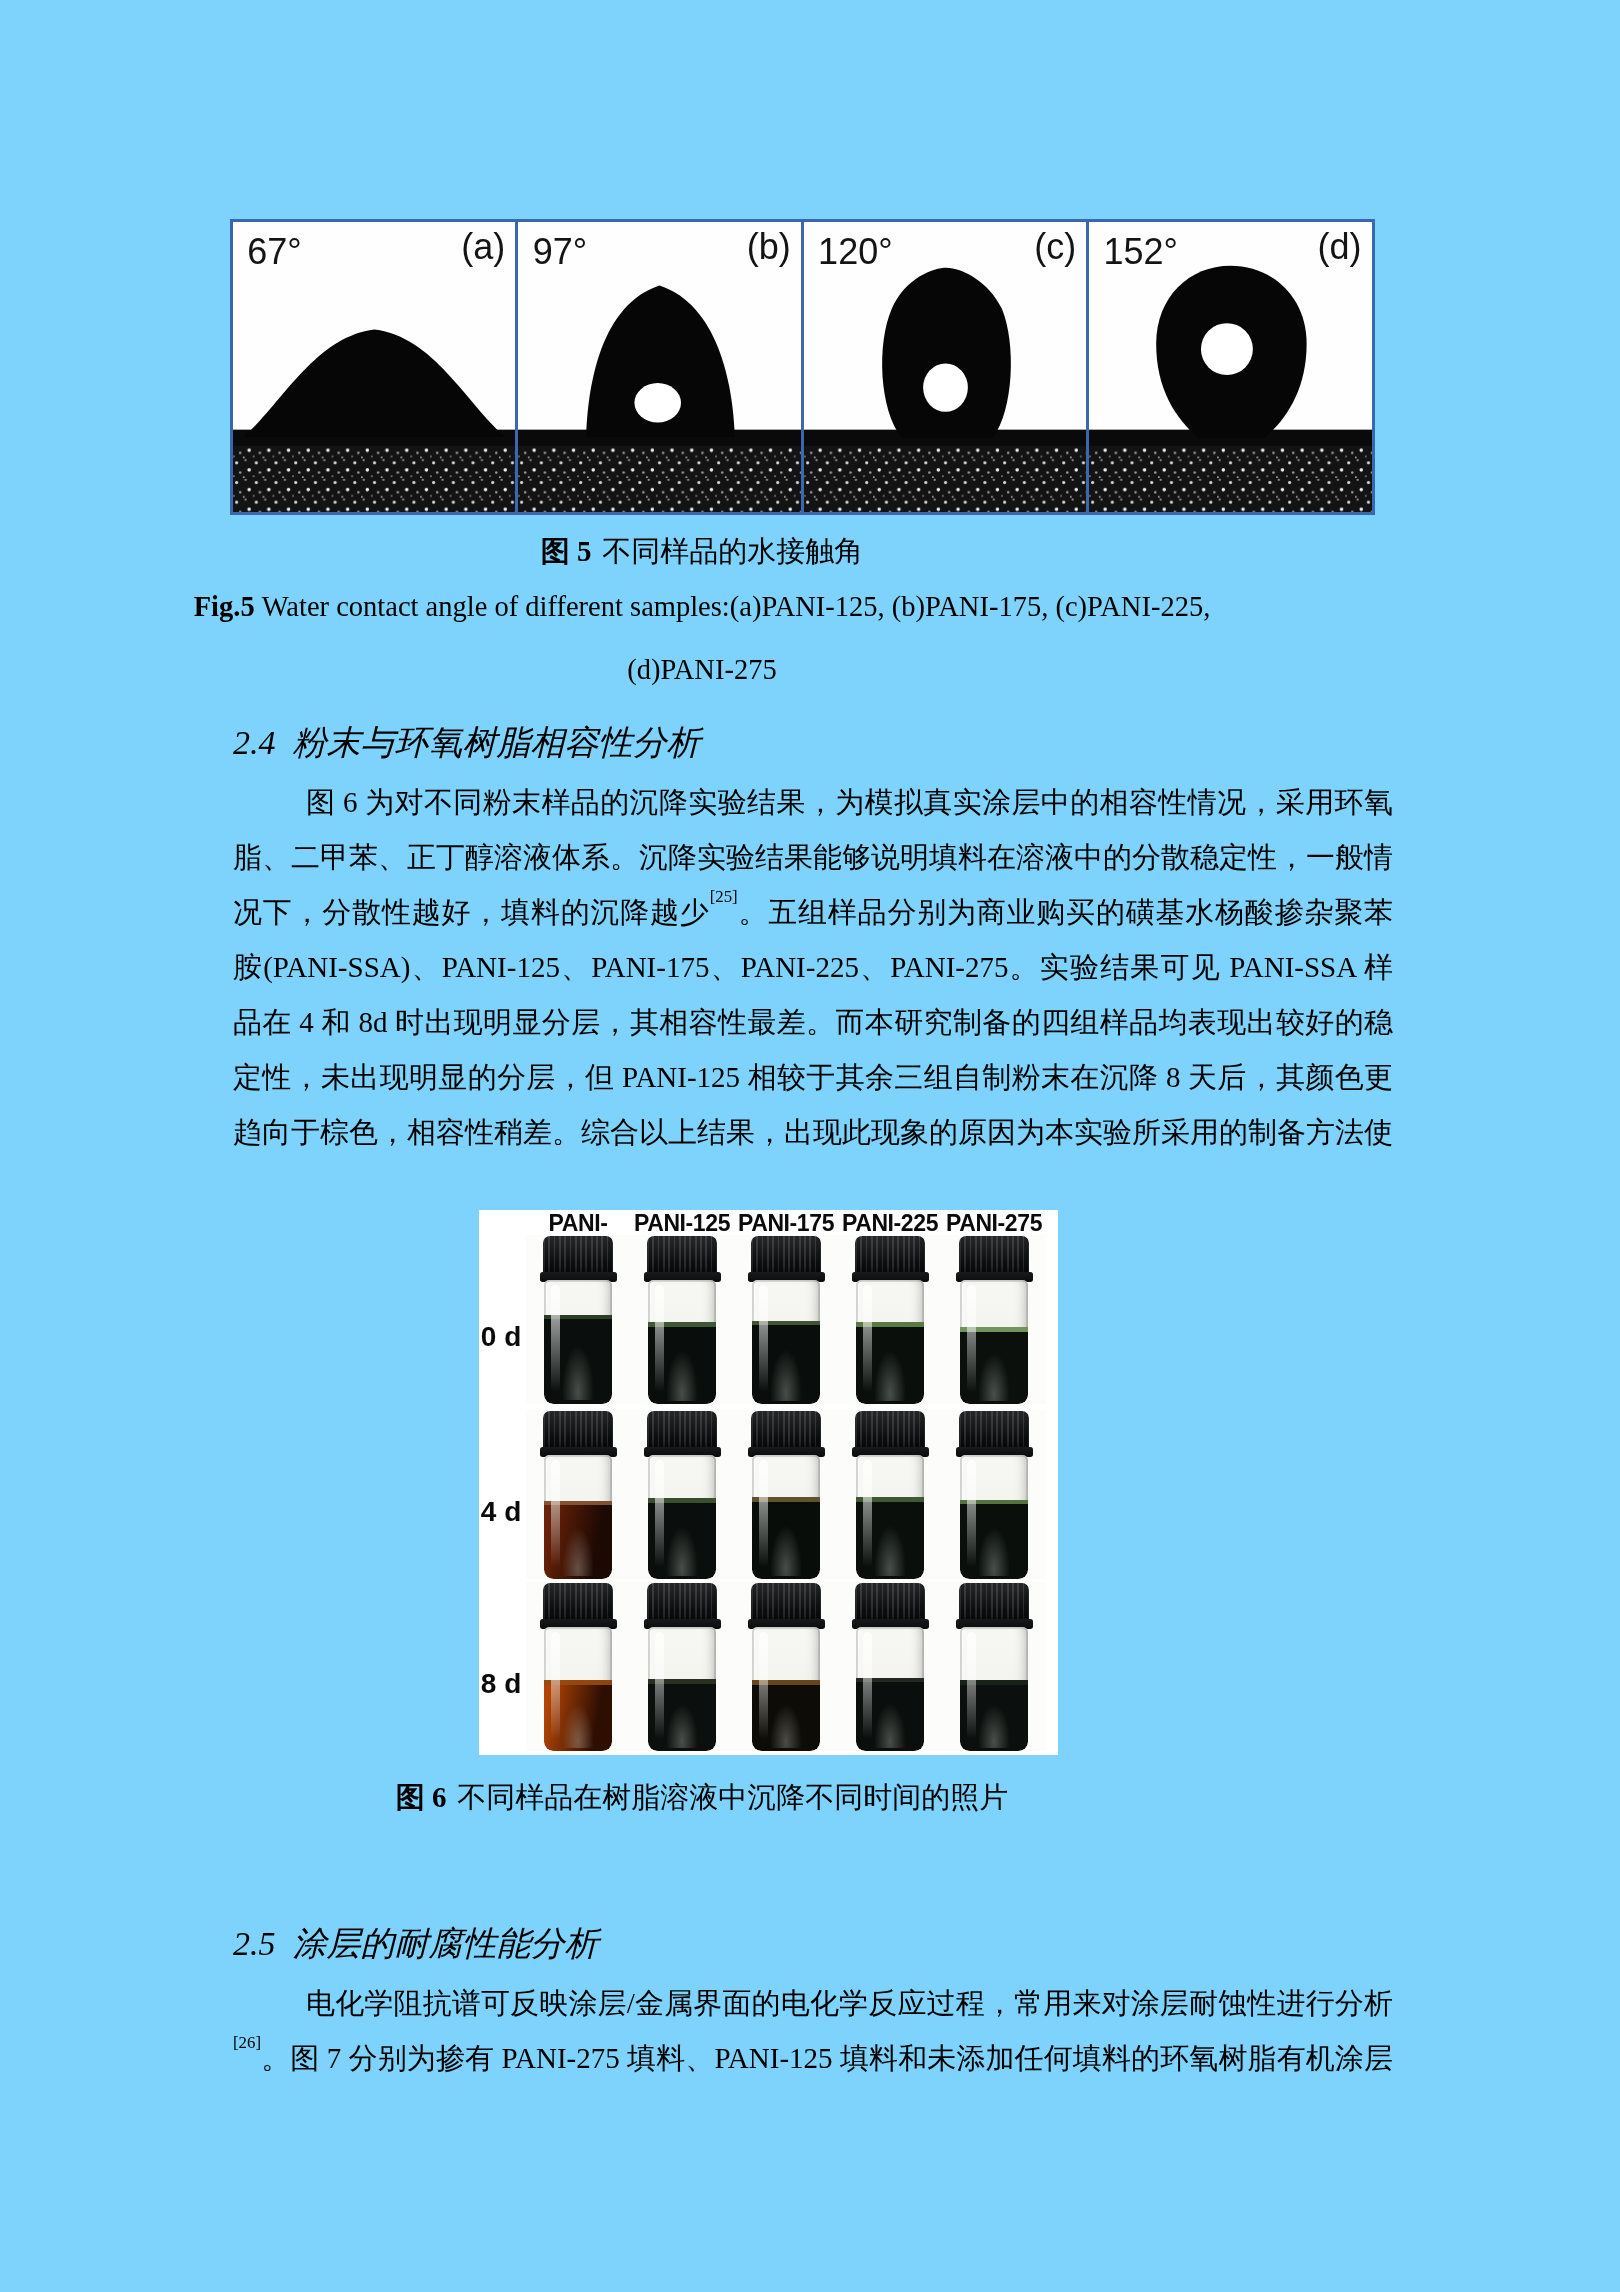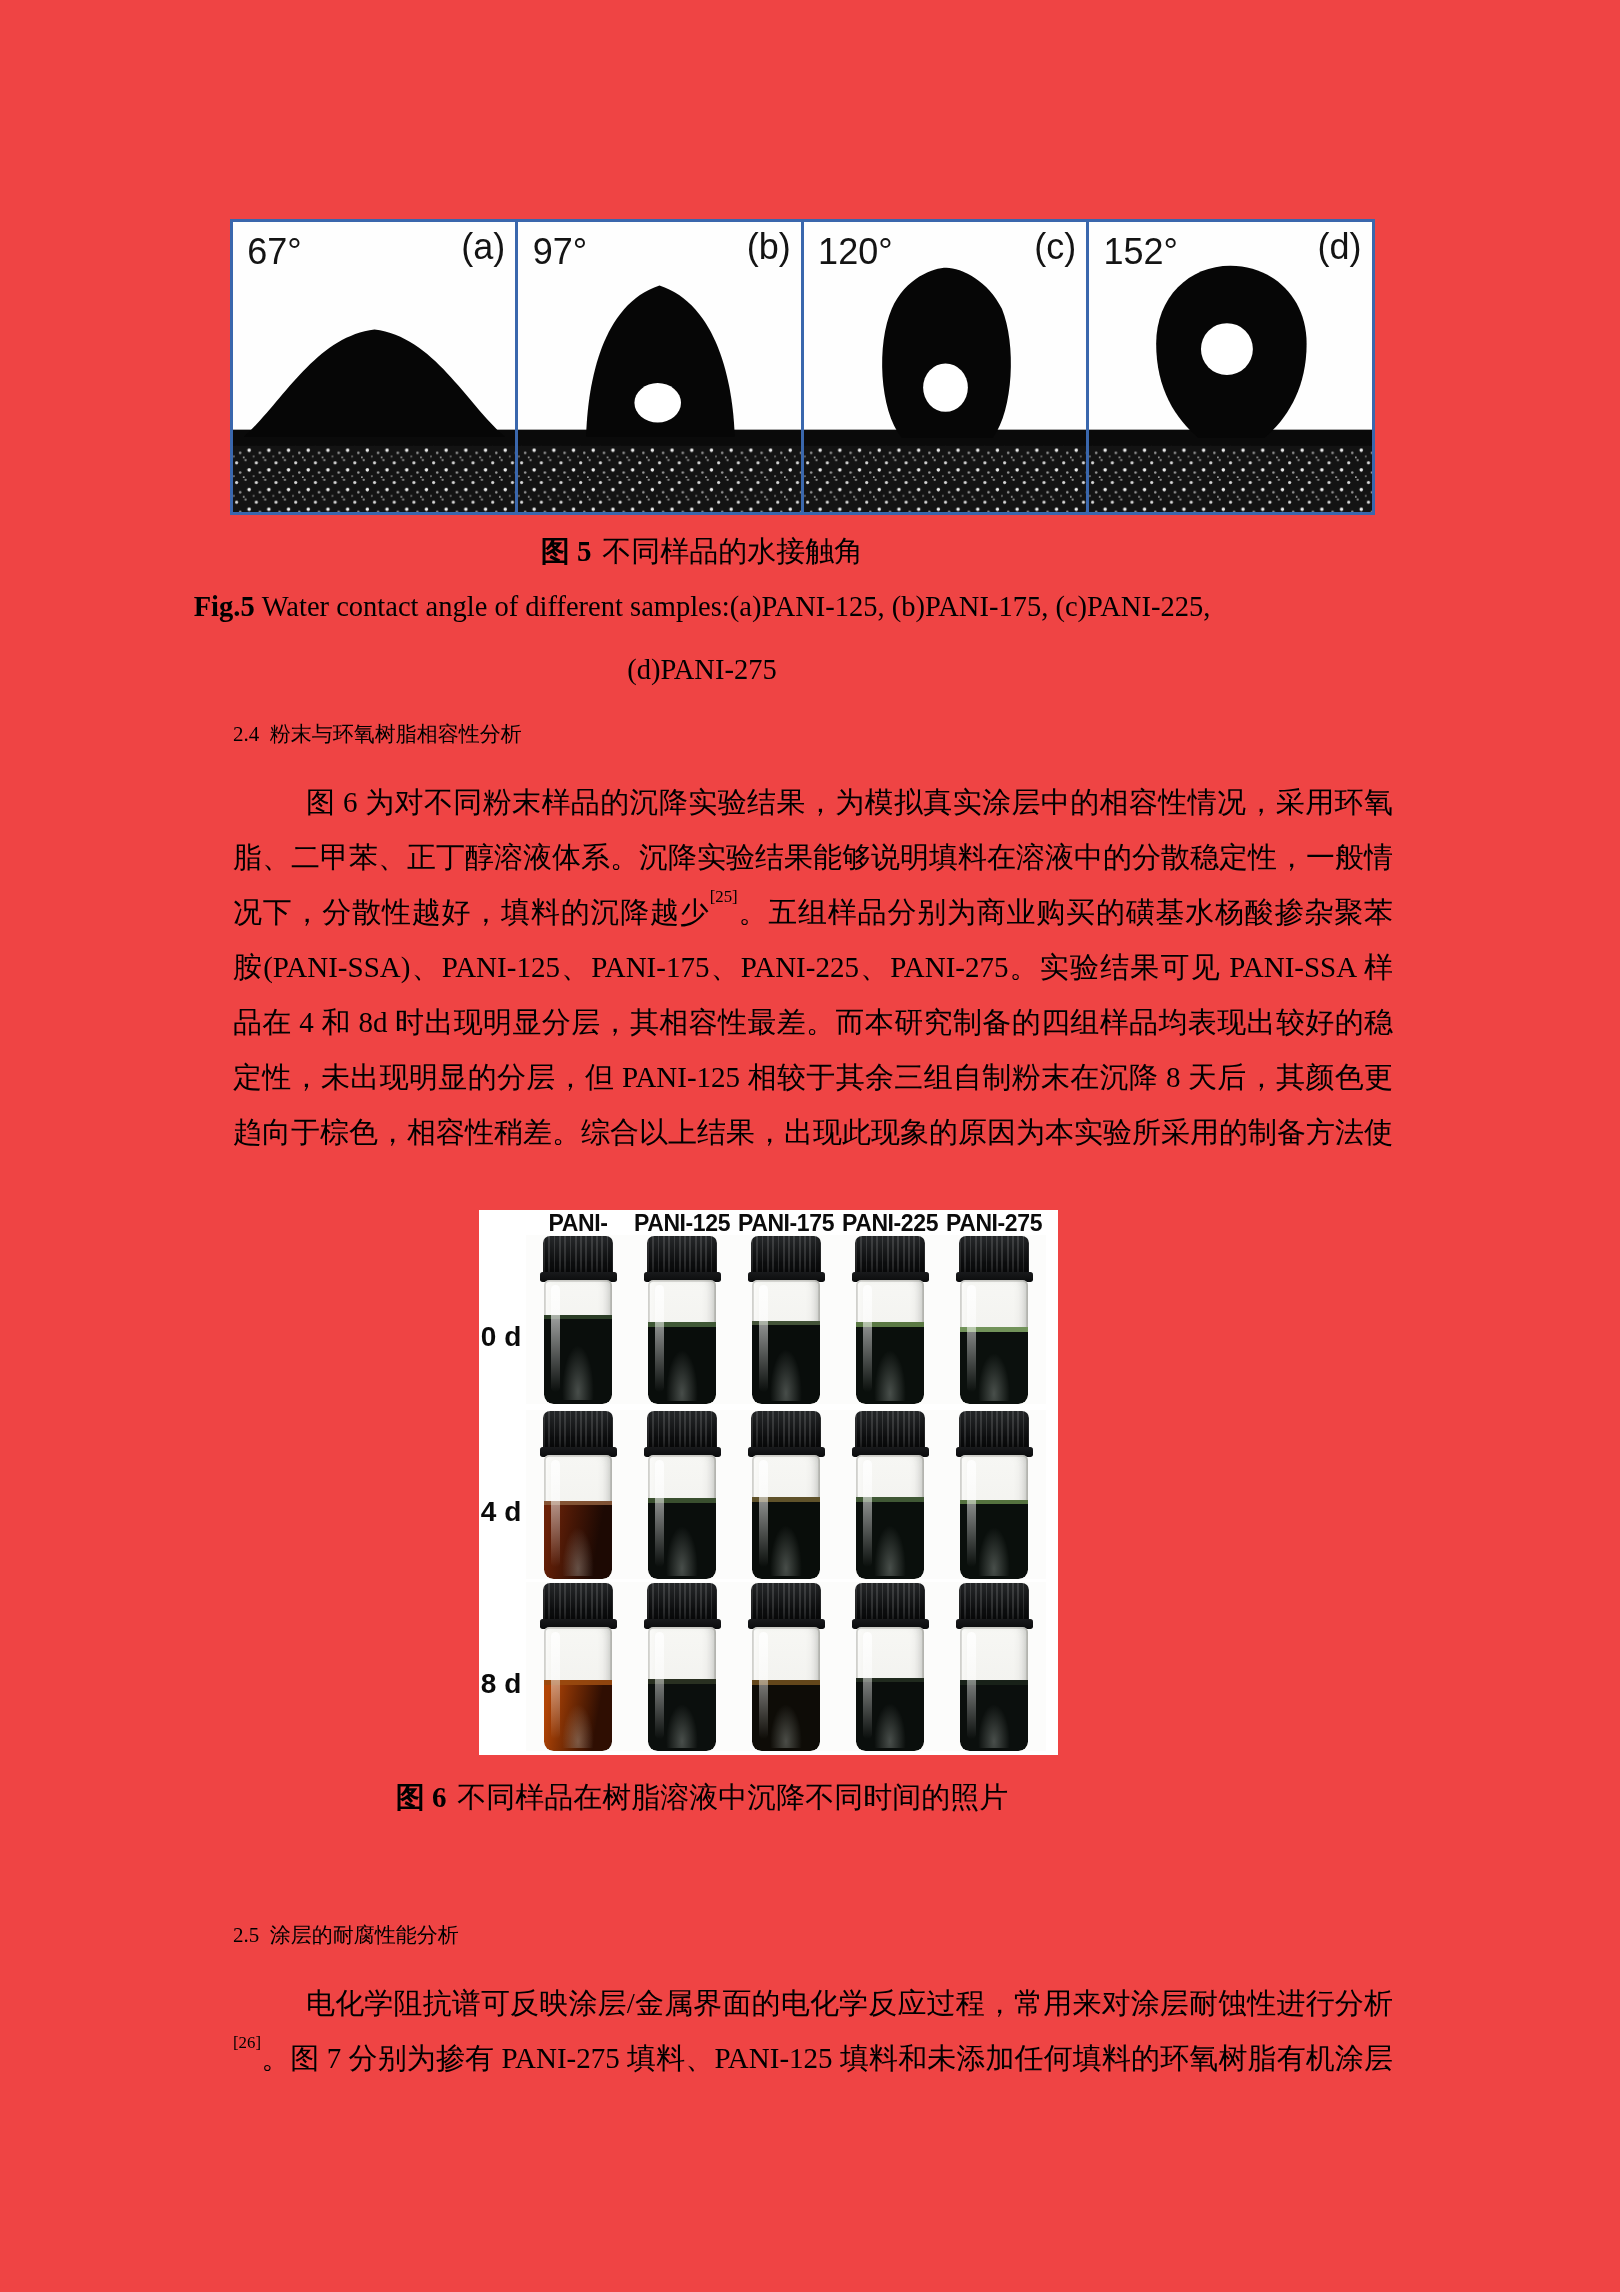--- a/index.html
+++ b/index.html
@@ -1,33 +1,33 @@
 <!DOCTYPE html>
 <html style="font-size:14.3px"><head>
 <meta charset="utf-8">
 <style>
   html,body{margin:0;padding:0;}
   body{background:#888;}
-  .page{position:relative;width:1621px;height:2293px;background:#ef4444;overflow:hidden;
+  .page{position:relative;width:1621px;height:2293px;background:#7dd3fc;overflow:hidden;
         font-family:"Liberation Serif","DejaVu Serif",serif;color:#000;}
   
   .fig5{position:absolute;left:230px;top:219px;display:flex;}
   .p5{position:relative;width:289px;height:296px;border:3.6px solid #3a67ad;box-sizing:border-box;background:#fff;}
   .p5 + .p5{margin-left:-3.6px;}
   .p5 svg{position:absolute;left:0;top:0;width:100%;height:100%;display:block;}
   .ang{position:absolute;left:14.3px;top:9px;font:400 36px "Liberation Sans",sans-serif;color:#141414;}
   .tag{position:absolute;right:10.7px;top:3.6px;font:400 36px "Liberation Sans",sans-serif;color:#141414;}
   
   .capline{position:absolute;left:0;width:1404px;text-align:center;}
   .capzh{font-size:29px;}
   .capzh b{margin-right:10.7px;}
   .capen{font-size:28.5px;}
   .capen b{margin-right:7.1px;}
   
-  .heading{position:absolute;left:233px;font-size:21px;white-space:pre;}
+  .heading{position:absolute;left:233px;font-size:34px;white-space:pre;font-style:italic;}
   .para{position:absolute;left:233px;width:1160px;font-size:29px;}
   .line{height:55px;line-height:55px;white-space:nowrap;}
   .fill{text-align:justify;text-align-last:justify;text-justify:inter-character;white-space:normal;
         overflow:hidden;}
   .indent{text-indent:73px;}
   sup{font-size:0.58em;line-height:0;position:relative;top:-0.55em;}
   
   .fig6{position:absolute;left:479px;top:1210px;width:579px;height:545px;background:#fff;}
   .f6head{position:absolute;top:0;left:47px;display:flex;}
   .f6head span{display:inline-block;width:104px;text-align:center;

